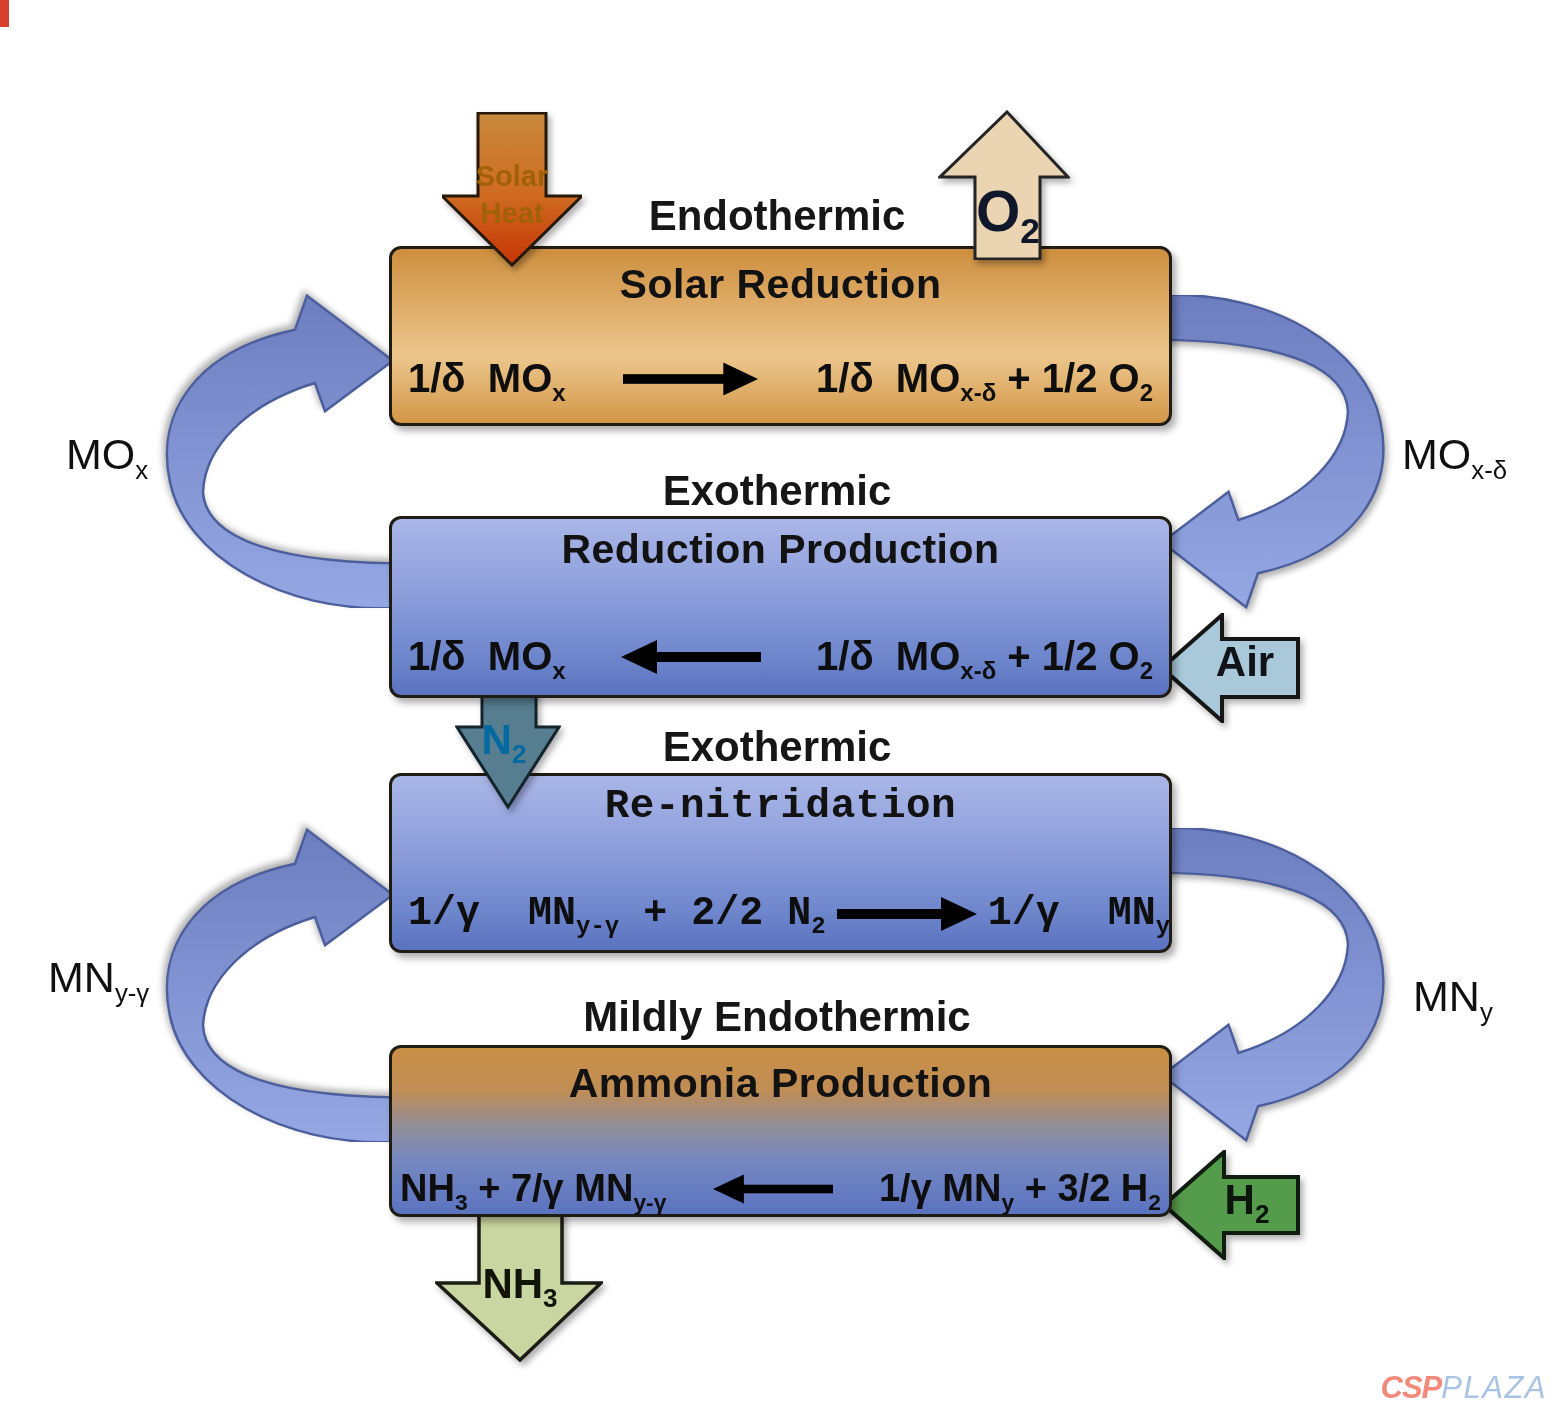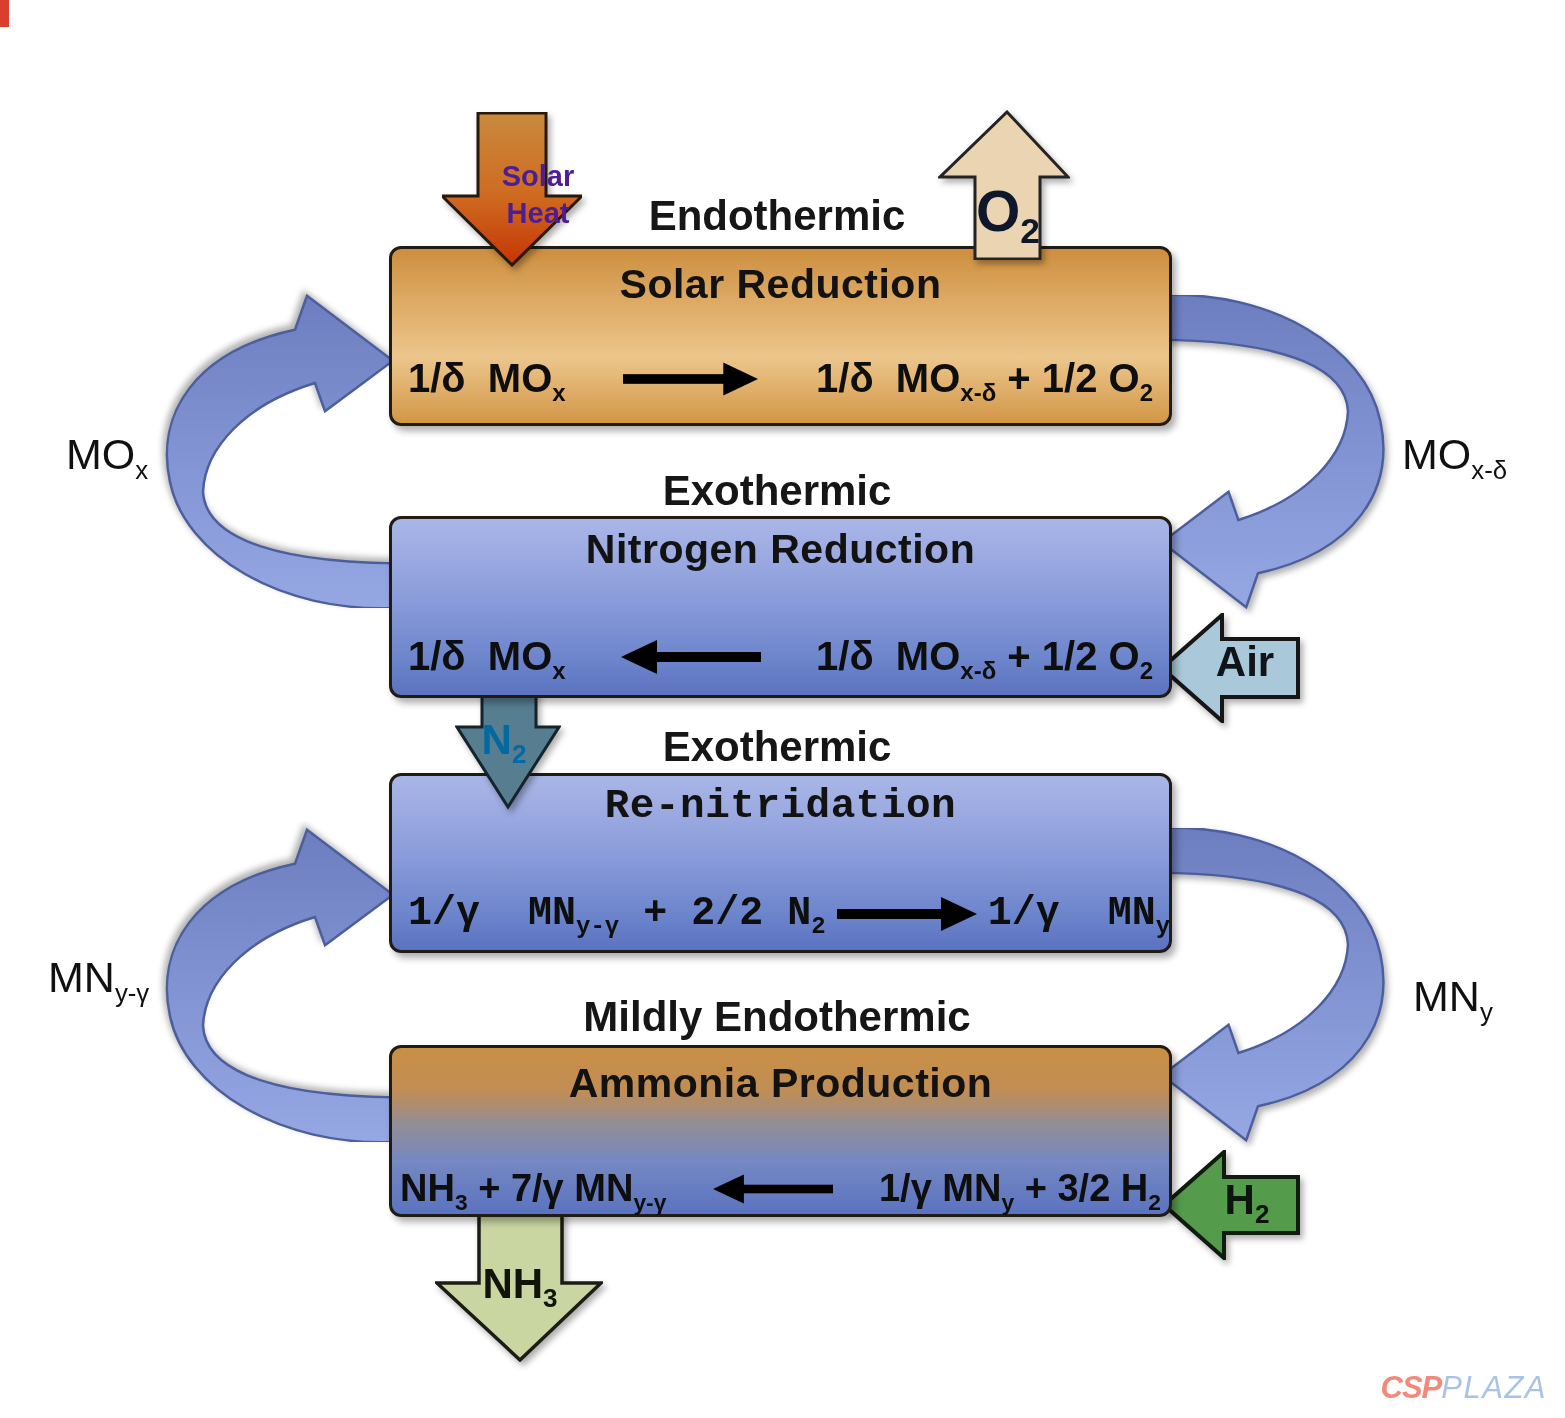--- a/index.html
+++ b/index.html
@@ -43,21 +43,21 @@
   .flow{position:absolute;filter:drop-shadow(3px 4px 3px rgba(0,0,0,.32));}
   .fa-solar{left:442px;top:112px;z-index:13;}
   .fa-o2{left:938px;top:110px;z-index:13;}
   .fa-n2{left:455px;top:679px;z-index:11;}
   .fa-air{left:1160px;top:613px;z-index:6;}
   .fa-h2{left:1162px;top:1150px;z-index:6;}
   .fa-nh3{left:435px;top:1210px;z-index:11;}
 
   
   .flow-label{position:absolute;text-align:center;font-weight:600;color:#151008;white-space:pre;}
-  .lbl-solar{left:470px;top:158px;width:136px;font-size:29px;line-height:1.28;z-index:14;color:#4c1d95;}
+  .lbl-solar{left:444px;top:158px;width:136px;font-size:29px;line-height:1.28;z-index:14;color:#a16207;}
   .lbl-o2{left:958px;top:178px;width:100px;font-size:57px;z-index:14;color:#0f172a;}
   .lbl-n2{left:452px;top:716px;width:104px;font-size:42px;z-index:14;color:#0369a1;}
   .lbl-air{left:1183px;top:638px;width:124px;font-size:42px;z-index:14;color:#101418;}
   .lbl-h2{left:1186px;top:1176px;width:122px;font-size:42px;z-index:14;color:#0c150c;}
   .lbl-nh3{left:438px;top:1260px;width:164px;font-size:42px;z-index:14;color:#131409;}
   .flow-label sub{font-size:0.62em;line-height:0;}
 
   
   .cycle-label{position:absolute;font-size:43px;font-weight:500;color:#101010;white-space:nowrap;z-index:20;}
   .cl-mox{left:66px;top:430px;}
@@ -168,21 +168,21 @@
       <span class="eq-side"><span>1/δ  MO</span><sub>x</sub></span>
       <svg class="eq-arrow right" width="135" height="36" viewBox="0 0 140 36">
           <rect x="0" y="13" width="106" height="10" fill="#000"></rect>
           <polygon points="104,1 140,18 104,35" fill="#000"></polygon>
         </svg>
       <span class="eq-side"><span>1/δ  MO</span><sub>x-δ</sub><span> + 1/2 O</span><sub>2</sub></span>
     </div>
   </div>
 
   <div class="rbox box2">
-    <div class="box-title">Nitrogen Reduction</div>
+    <div class="box-title">Reduction Production</div>
     <div class="box-eq">
       <span class="eq-side"><span>1/δ  MO</span><sub>x</sub></span>
       <svg class="eq-arrow left" width="150" height="36" viewBox="0 0 140 36">
           <rect x="0" y="13" width="106" height="10" fill="#000"></rect>
           <polygon points="104,1 140,18 104,35" fill="#000"></polygon>
         </svg>
       <span class="eq-side"><span>1/δ  MO</span><sub>x-δ</sub><span> + 1/2 O</span><sub>2</sub></span>
     </div>
   </div>
 

